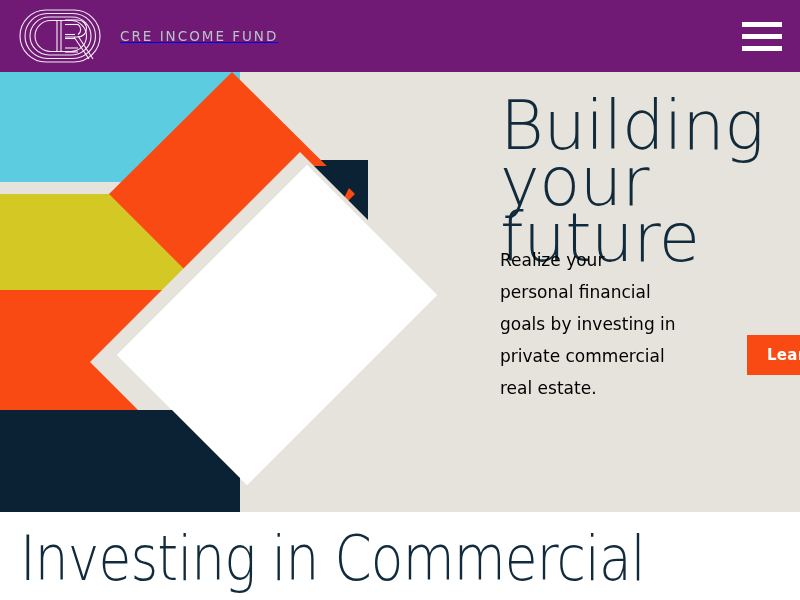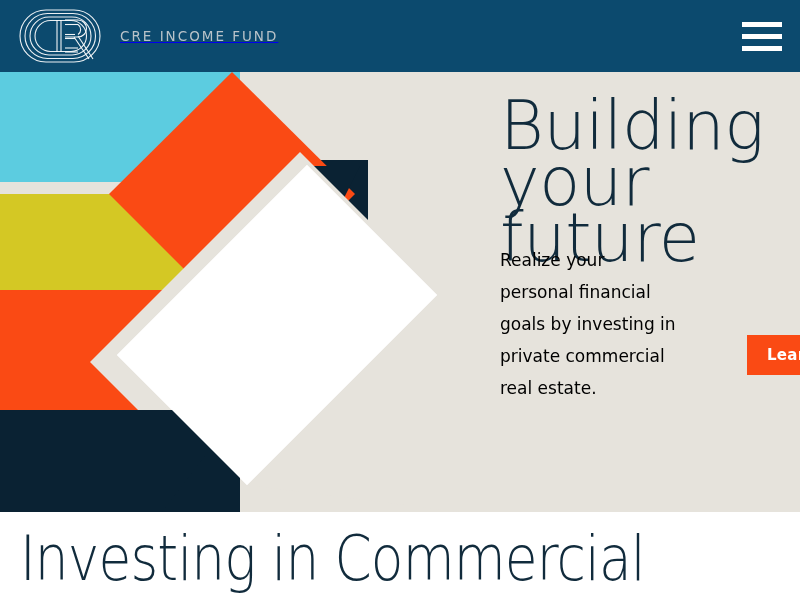--- a/index.html
+++ b/index.html
@@ -8,21 +8,21 @@
     width:800px; height:600px; overflow:hidden;
     background:#ffffff;
     font-family:"DejaVu Sans", sans-serif;
     -webkit-font-smoothing:antialiased;
   }
   #page { position:relative; width:800px; height:600px; overflow:hidden; background:#ffffff; }
 
   
   #header {
     position:absolute; top:0; left:0; width:800px; height:72px;
-    background:#0c4a6e;
+    background:#701a75;
     display:flex; align-items:center;
     z-index:40;
   }
   #brand { display:flex; align-items:center; margin-left:16px; }
   #logo-mark { width:86px; height:58px; display:block; flex:none; }
   #brand-name {
     margin-left:18px;
     color:#b9c3c9;
     font-size:13.5px;
     letter-spacing:2.0px;

